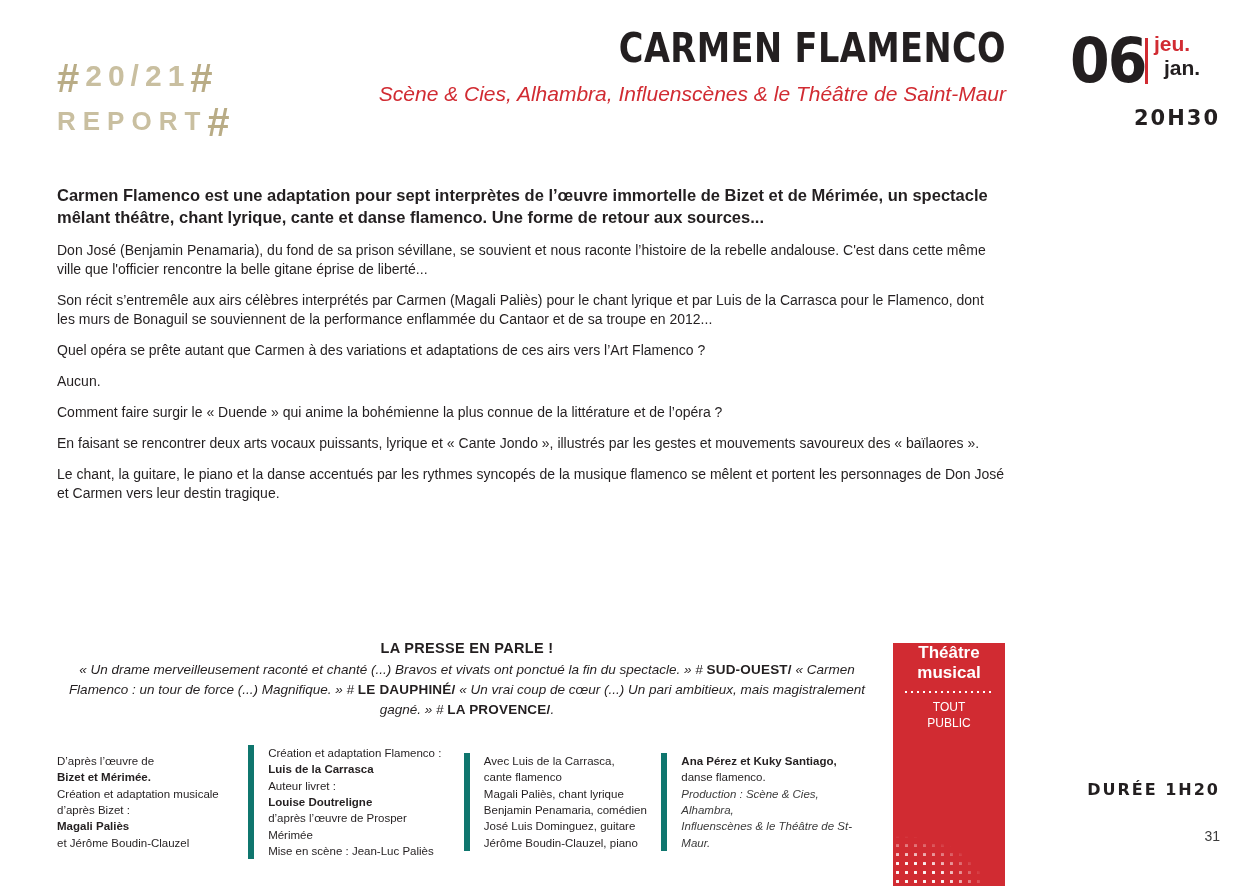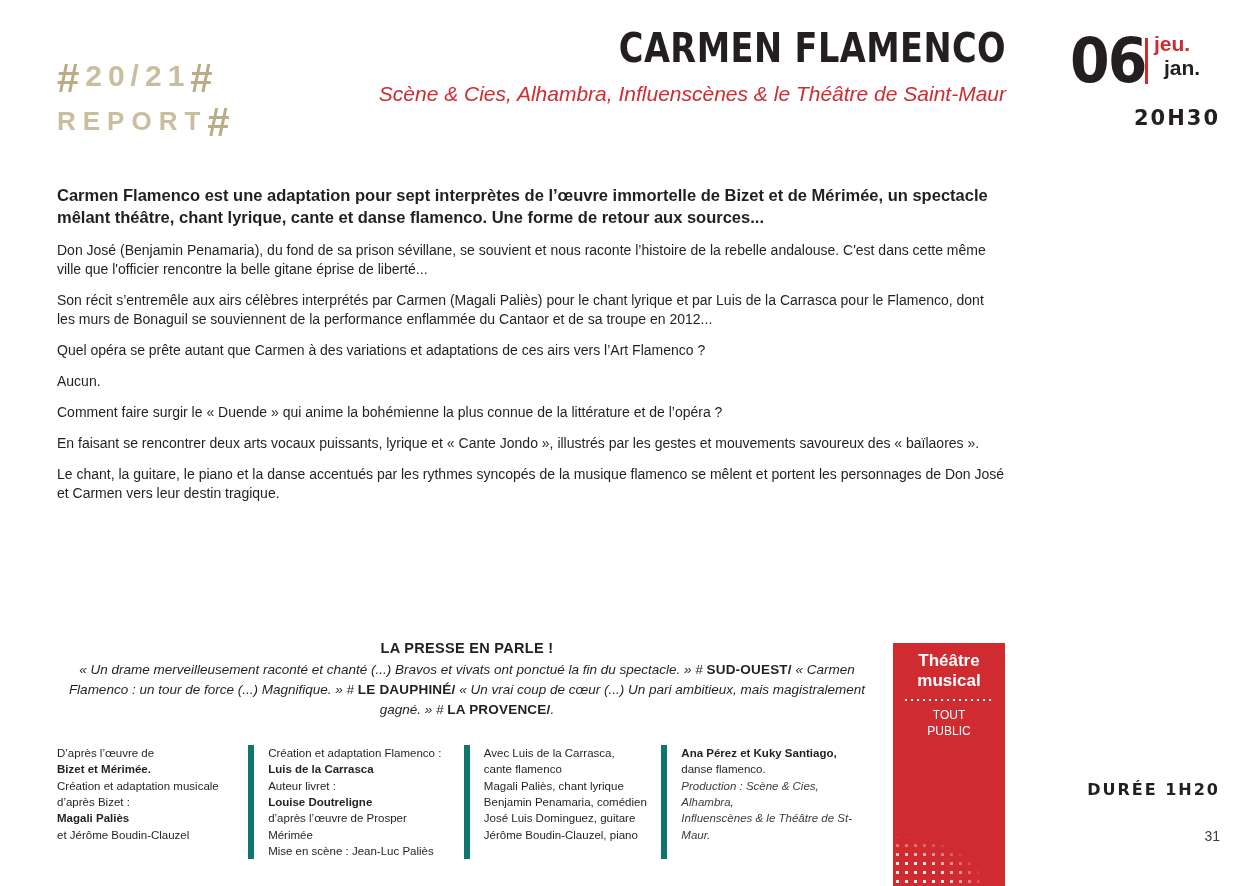--- a/index.html
+++ b/index.html
@@ -182,20 +182,21 @@
   
   .credits {
     position: absolute;
     left: 57px;
     top: 745px;
     width: 820px;
     display: flex;
     gap: 0;
     font-size: 11.5px;
     line-height: 1.42;
+    align-items: center;
   }
   .col {
     padding-right: 14px;
   }
   .col + .col {
     border-left: 6px solid #0f766e;
     padding-left: 14px;
   }
   .c1 { width: 195px; }
   .c2 { width: 200px; }
@@ -209,21 +210,21 @@
     left: 893px;
     top: 643px;
     width: 112px;
     height: 243px;
     background: #d12b32;
     overflow: hidden;
     color: #fff;
     text-align: center;
   }
   .badge-top {
-    padding-top: 8px;
+    padding-top: 0;
     font-weight: bold;
     font-size: 17px;
     line-height: 1.2;
   }
   .badge-dots {
     margin: 7px auto 6px auto;
     width: 92px;
     height: 2px;
     background-image: radial-gradient(circle, #fff 0 1px, transparent 1.3px);
     background-size: 6px 2px;

